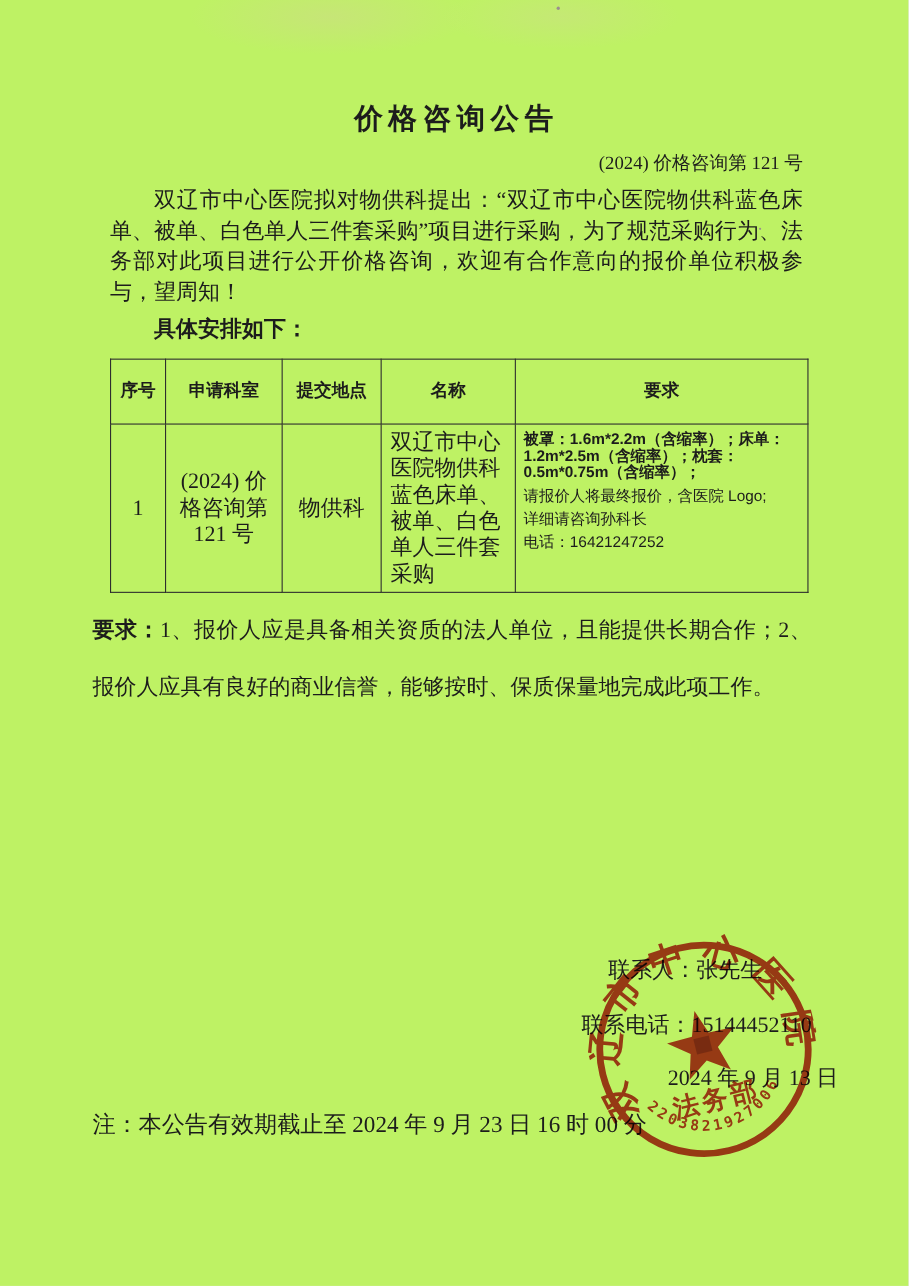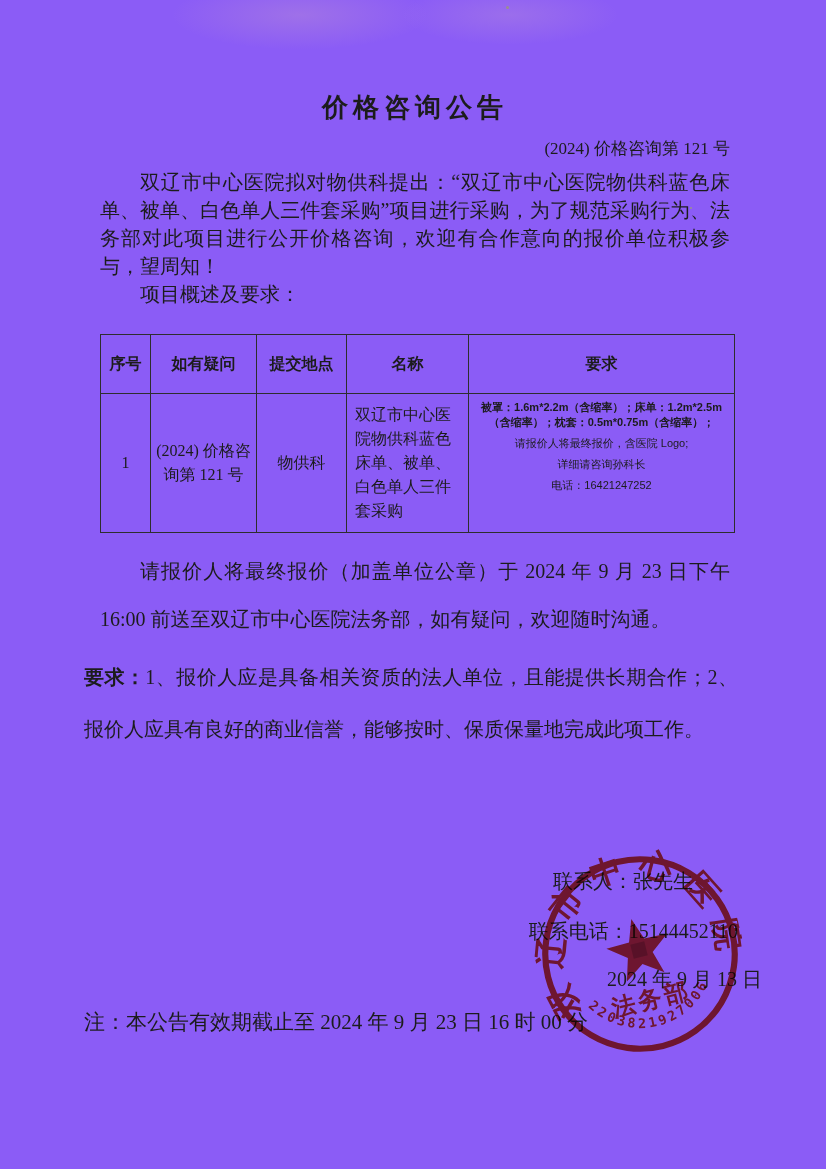--- a/index.html
+++ b/index.html
@@ -1,20 +1,20 @@
 <!DOCTYPE html>
 <html><head>
 <meta charset="utf-8">
 <style>
   html,body{margin:0;padding:0;background:#e8e8e8;}
   .page{
     position:relative;
     width:826px;height:1169px;
     margin:0 auto;
-    background:#8b5cf6;
+    background:#bef264;
     overflow:hidden;
     font-family:"Liberation Serif","DejaVu Serif",serif;
     color:#1c1c1c;
   }
   .content{padding:0 96px 0 100px;}
   .smudge{position:absolute;pointer-events:none;}
   .s1{left:170px;top:-20px;width:260px;height:70px;background:radial-gradient(ellipse,rgba(228,185,185,.22),transparent 70%);}
   .s2{left:400px;top:-15px;width:220px;height:60px;background:radial-gradient(ellipse,rgba(228,190,190,.18),transparent 70%);}
   .speck{position:absolute;background:#9a8f8f;border-radius:50%;}
   h1.title{
@@ -25,35 +25,35 @@
   .doc-no{margin-top:12px;text-align:right;font-size:17px;}
   .para{
     margin:0;font-size:20px;line-height:28px;
     text-align:justify;
   }
   .indent{text-indent:2em;}
   .bold{font-weight:700;}
   .intro{margin-top:8px;}
   .arrangement{margin-top:5px;}
   .proj-table{
-    margin-top:26px;width:634px;
+    margin-top:13px;width:634px;
     border-collapse:collapse;table-layout:fixed;
   }
   .proj-table th,.proj-table td{
     border:1.6px solid #2e2e2e;
     text-align:center;vertical-align:middle;
     font-weight:400;
   }
   .proj-table th{font-weight:700;font-size:16px;height:54px;line-height:22px;padding:2px 4px;}
-  .proj-table td{font-size:16px;line-height:24px;padding:4px 5px;height:126px;}
+  .proj-table td{font-size:20px;line-height:24px;padding:4px 5px;height:126px;}
   td.name-cell{text-align:left;padding-left:8px;}
   td.req-cell{
-    text-align:center;vertical-align:top;
+    text-align:left;vertical-align:top;
     font-family:"Liberation Sans","DejaVu Sans",sans-serif;
-    font-size:11px;line-height:15px;padding:6px 7px;
+    font-size:14px;line-height:15px;padding:6px 7px;
   }
   .req-spec{font-weight:600;}
   .req-line{margin-top:6px;}
   .deadline{margin-top:14px;line-height:48px;}
   .req-para{margin-top:8px;margin-left:-16px;margin-right:-8px;line-height:52px;}
   .sig{position:absolute;font-size:20px;white-space:nowrap;}
   .sig-contact{top:868px;right:133px;}
   .sig-phone{top:918px;right:88px;}
   .sig-date{top:966px;right:64px;}
   .note{position:absolute;left:84px;top:1008px;font-size:21px;white-space:nowrap;}
@@ -78,36 +78,36 @@
   <div class="speck" style="left:506px;top:6px;width:3px;height:3px;"></div>
   <div class="speck" style="left:690px;top:207px;width:2px;height:2px;"></div>
 
   <div class="content">
     <h1 class="title">价格咨询公告</h1>
 
     <div class="doc-no">(2024) 价格咨询第 121 号</div>
 
     <p class="para indent intro">双辽市中心医院拟对物供科提出：“双辽市中心医院物供科蓝色床单、被单、白色单人三件套采购”项目进行采购，为了规范采购行为、法务部对此项目进行公开价格咨询，欢迎有合作意向的报价单位积极参与，望周知！</p>
 
+    <p class="para indent bold arrangement">具体安排如下：</p>
 
 
-    <p class="para indent">项目概述及要求：</p>
 
     <table class="proj-table">
       <colgroup>
         <col style="width:50px">
           <col style="width:106px">
           <col style="width:90px">
           <col style="width:122px">
           <col style="width:266px">
       </colgroup>
       <thead>
         <tr>
           <th>序号</th>
-          <th>如有疑问</th>
+          <th>申请科室</th>
           <th>提交地点</th>
           <th>名称</th>
           <th>要求</th>
         </tr>
       </thead>
       <tbody>
         <tr>
           <td>1</td>
           <td>(2024) 价格咨询第 121 号</td>
           <td>物供科</td>
@@ -115,21 +115,20 @@
           <td class="req-cell">
             <div class="req-spec">被罩：1.6m*2.2m（含缩率）；床单：1.2m*2.5m（含缩率）；枕套：0.5m*0.75m（含缩率）；</div>
             <div class="req-line">请报价人将最终报价，含医院 Logo;</div>
             <div class="req-line">详细请咨询孙科长</div>
             <div class="req-line">电话：16421247252</div>
           </td>
         </tr>
       </tbody>
     </table>
 
-    <p class="para indent deadline">请报价人将最终报价（加盖单位公章）于 2024 年 9 月 23 日下午 16:00 前送至双辽市中心医院法务部，如有疑问，欢迎随时沟通。</p>
 
     <p class="para req-para"><span class="bold">要求：</span><span>1、报价人应是具备相关资质的法人单位，且能提供长期合作；2、报价人应具有良好的商业信誉，能够按时、保质保量地完成此项工作。</span></p>
   </div>
 
   <div class="sig sig-contact">联系人：张先生</div>
   <div class="sig sig-phone">联系电话：15144452110</div>
   <div class="sig sig-date">2024 年 9 月 13 日</div>
 
   <div class="note">注：本公告有效期截止至 2024 年 9 月 23 日 16 时 00 分</div>
 

